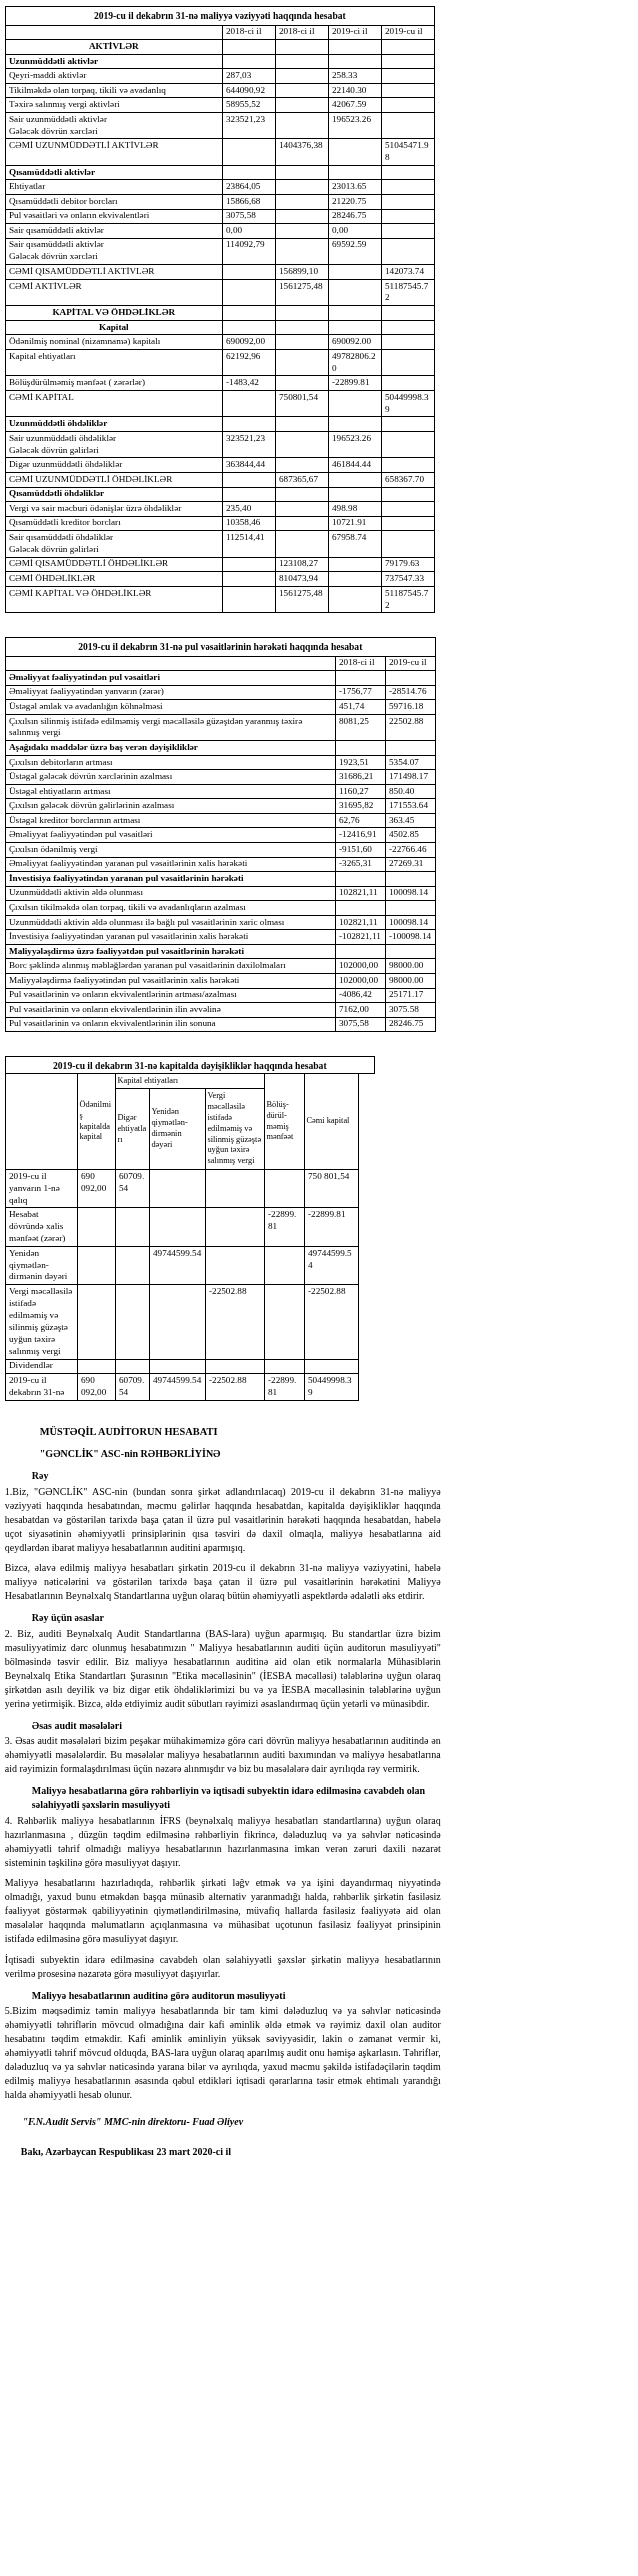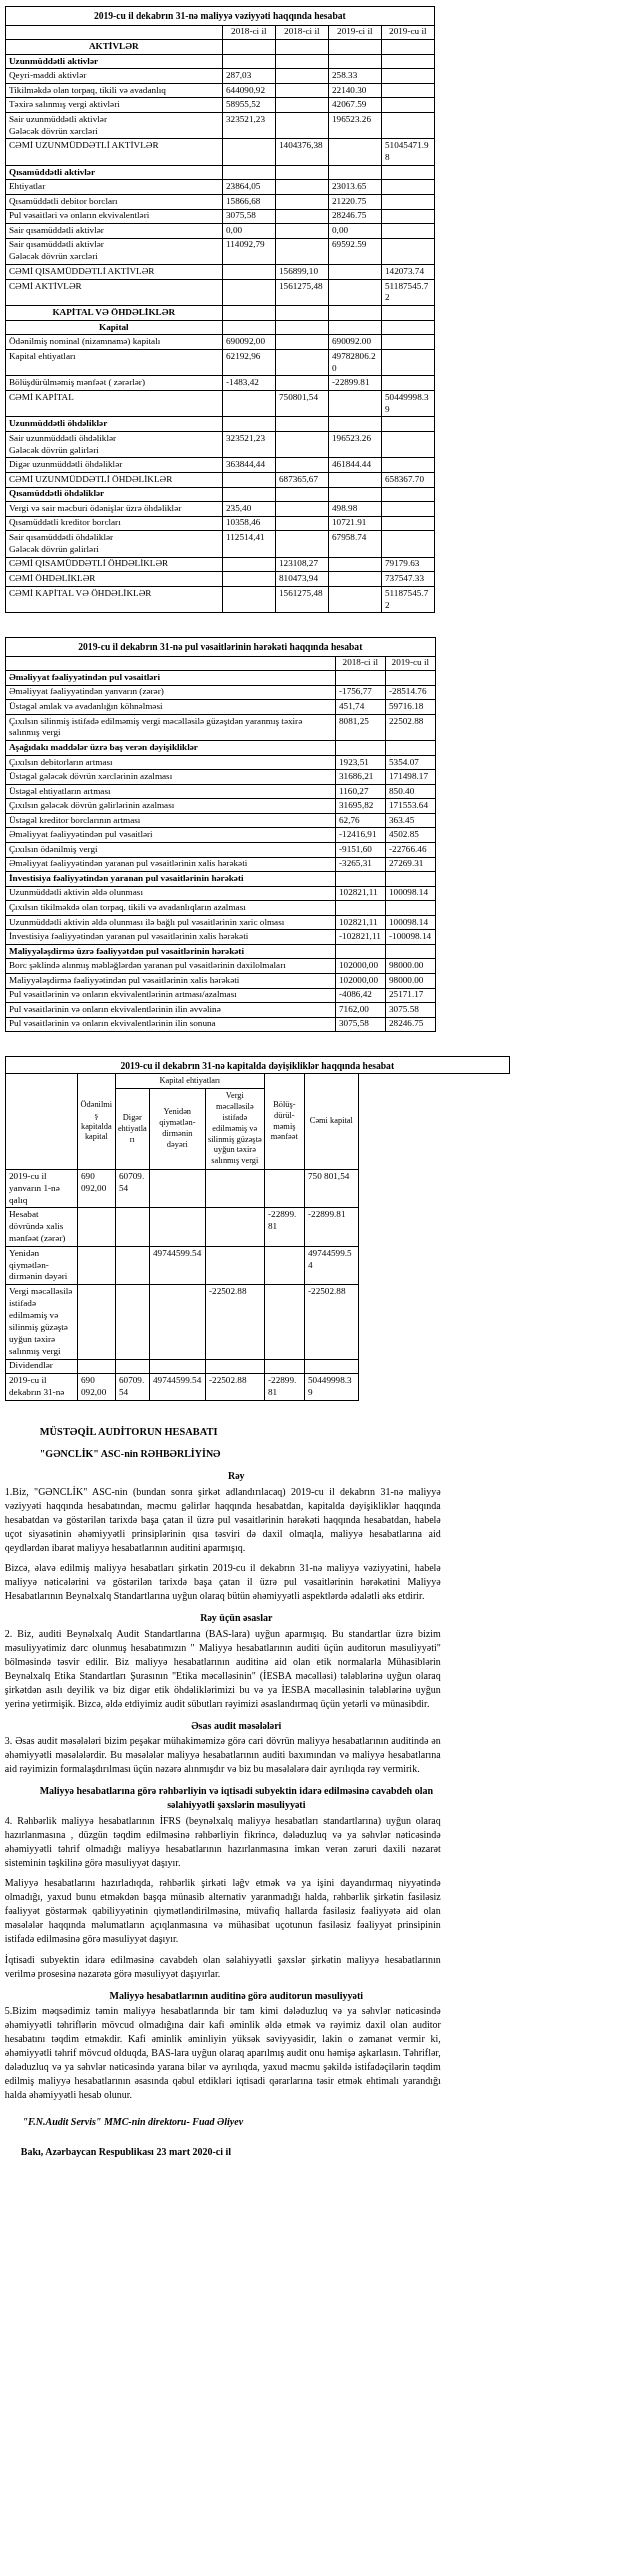--- a/index.html
+++ b/index.html
@@ -7,36 +7,36 @@
   body { font-family: "Liberation Serif", serif; }
   .page { width: 638px; min-height: 2576px; padding: 6.4px 8px 19px 4.8px; background: #ffffff; }
 
   .fin-table { border-collapse: collapse; table-layout: fixed; width: 365px; margin: 0 0 24px 0; }
   .fin-table th, .fin-table td {
     border: 0.8px solid #000; font-size: 9.2px; line-height: 1.3;
     padding: 0.8px 3.2px; vertical-align: top; text-align: left;
     font-weight: normal; word-wrap: break-word; overflow-wrap: break-word;
   }
   .fin-table th.title-cell { text-align: center; font-weight: bold; font-size: 9.6px; padding: 2.4px 1.6px; }
-  .fin-table th.col-head { text-align: center; vertical-align: middle; }
+  .fin-table th.col-head { text-align: left; vertical-align: middle; }
   .fin-table td.label { white-space: pre-line; }
   .fin-table tr.section td.label { font-weight: bold; text-align: center; }
   .fin-table tr.subsection td.label { font-weight: bold; }
 
   .eq-title {
-    width: 505px; border: 0.8px solid #000; text-align: center; font-weight: bold;
+    width: 370px; border: 0.8px solid #000; text-align: center; font-weight: bold;
     font-size: 9.6px; padding: 2.4px 1.6px;
   }
   .eq-table { width: 353px; margin-top: -0.8px; margin-bottom: 24px; }
   .eq-table th.col-head { font-size: 8.4px; padding: 1.6px; }
 
   .audit { width: 436px; font-size: 10px; line-height: 1.4; text-align: justify; }
   .audit-title { font-weight: bold; font-size: 10.4px; margin: 0 0 8px 35px; text-align: left; }
   .audit-addressee { font-weight: bold; font-size: 10px; margin: 0 0 6.4px 35px; text-align: left; }
-  .audit-heading { font-weight: bold; margin: 8px 0 1.6px 0; text-align: center; padding-left: 27px; }
+  .audit-heading { font-weight: bold; margin: 8px 0 1.6px 0; text-align: left; padding-left: 27px; }
   .audit-para { margin: 0 0 6.4px 0; }
   .audit-signature { font-weight: bold; font-style: italic; margin: 12.8px 0 1.6px 17.6px; text-align: left; }
   .audit-place-date { font-weight: bold; margin: 16px; text-align: left; }
 </style>
 </head>
 <body>
 
 <div class="page">
 
   <table class="fin-table">

